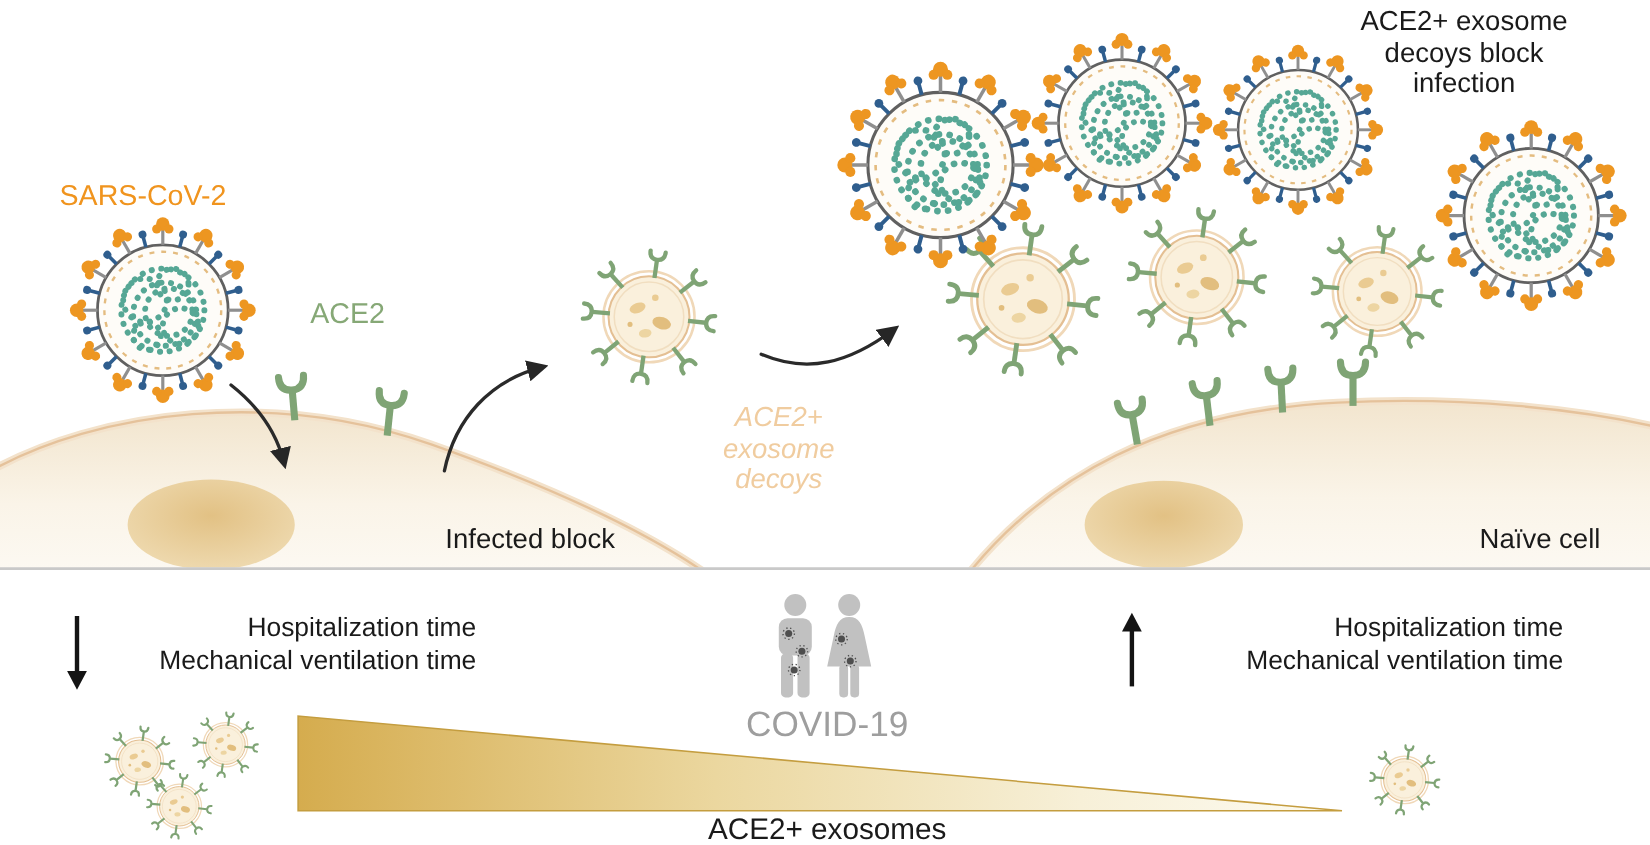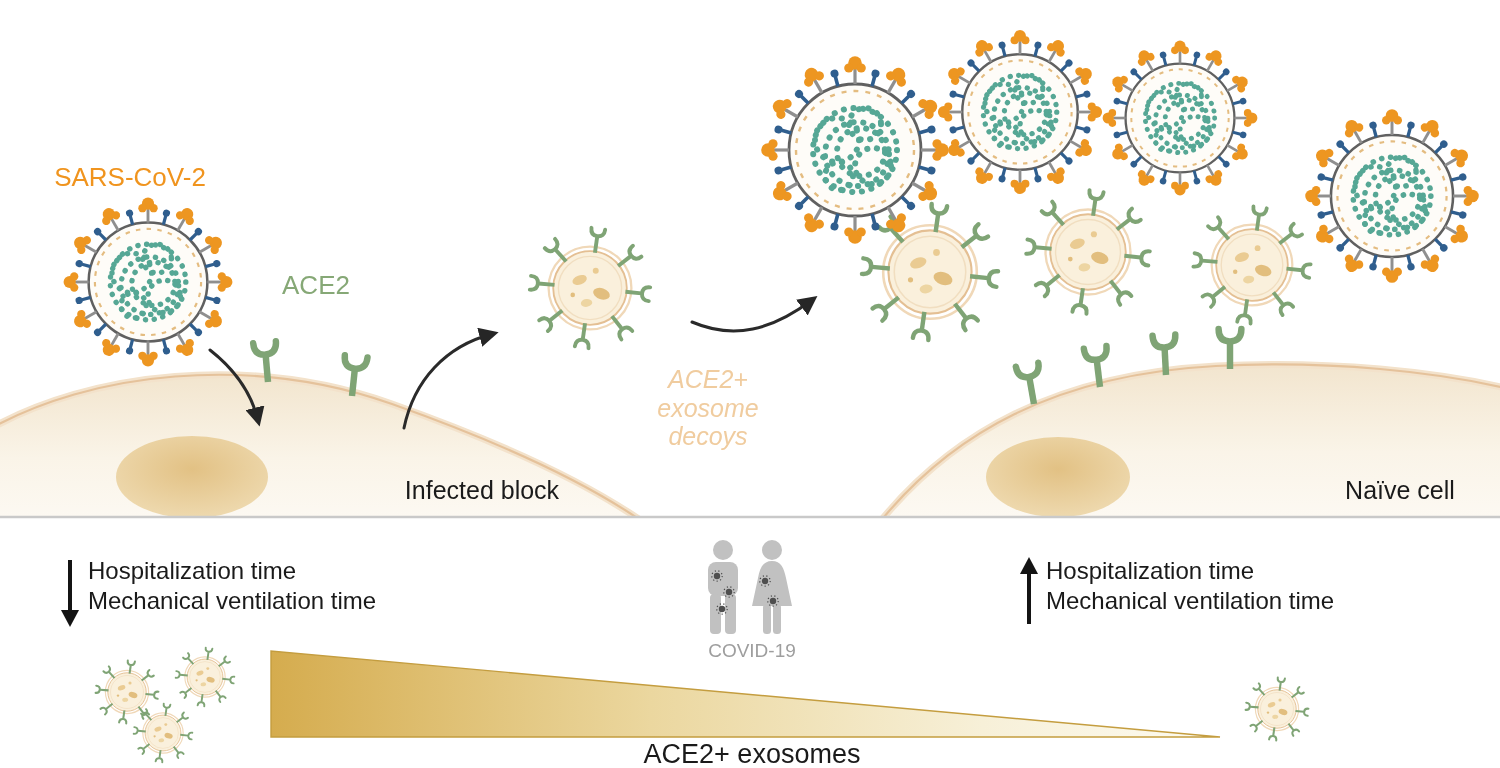--- a/index.html
+++ b/index.html
@@ -6,25 +6,25 @@
   html,body { background:#ffffff; }
   .canvas {
     position:relative; width:1500px; height:768px; overflow:hidden;
     background:#ffffff; font-family:"Liberation Sans", sans-serif;
   }
   .art { position:absolute; left:0; top:0; width:1500px; height:768px; }
   .lbl {
     position:absolute; font-size:25px; line-height:1.14; color:#1A1A1A;
     text-align:center; white-space:pre-line;
   }
-  .left-al { text-align:left; font-size:24px; line-height:1.25; }
+  .left-al { text-align:right; font-size:24px; line-height:1.25; }
   .c-orange { color:#F0941E; font-size:26px; }
   .c-green  { color:#86A876; font-size:26px; }
   .c-tan    { color:#F0CC9F;font-style:italic; }
-  .c-gray   { color:#9E9E9E; font-size:19px; }
+  .c-gray   { color:#9E9E9E; font-size:32px; }
   .big      { font-size:27px; }
 </style>
 </head>
 <body>
 
 <div class="canvas">
 
   <svg class="art" viewBox="0 0 1500 768" aria-hidden="true">
     <defs>
       <linearGradient id="cellG" x1="0" y1="0" x2="0" y2="1">
@@ -208,20 +208,23 @@
 
 
   <div class="lbl c-green" style="left:268px;top:271px;width:96px">ACE2</div>
 
   <div class="lbl" style="left:404px;top:476px;width:156px">Infected block</div>
 
   <div class="lbl c-tan" style="left:645px;top:365px;width:126px">ACE2+
 exosome
 decoys</div>
 
+  <div class="lbl" style="left:1222px;top:5px;width:218px">ACE2+ exosome
+decoys block
+infection</div>
 
   <div class="lbl" style="left:1328px;top:476px;width:144px">Naïve cell</div>
 
   <div class="lbl left-al" style="left:88px;top:556px;width:345px">Hospitalization time
 Mechanical ventilation time</div>
 
   <div class="lbl left-al" style="left:1046px;top:556px;width:375px">Hospitalization time
 Mechanical ventilation time</div>
 
   <div class="lbl c-gray" style="left:652px;top:640px;width:200px">COVID-19</div>

